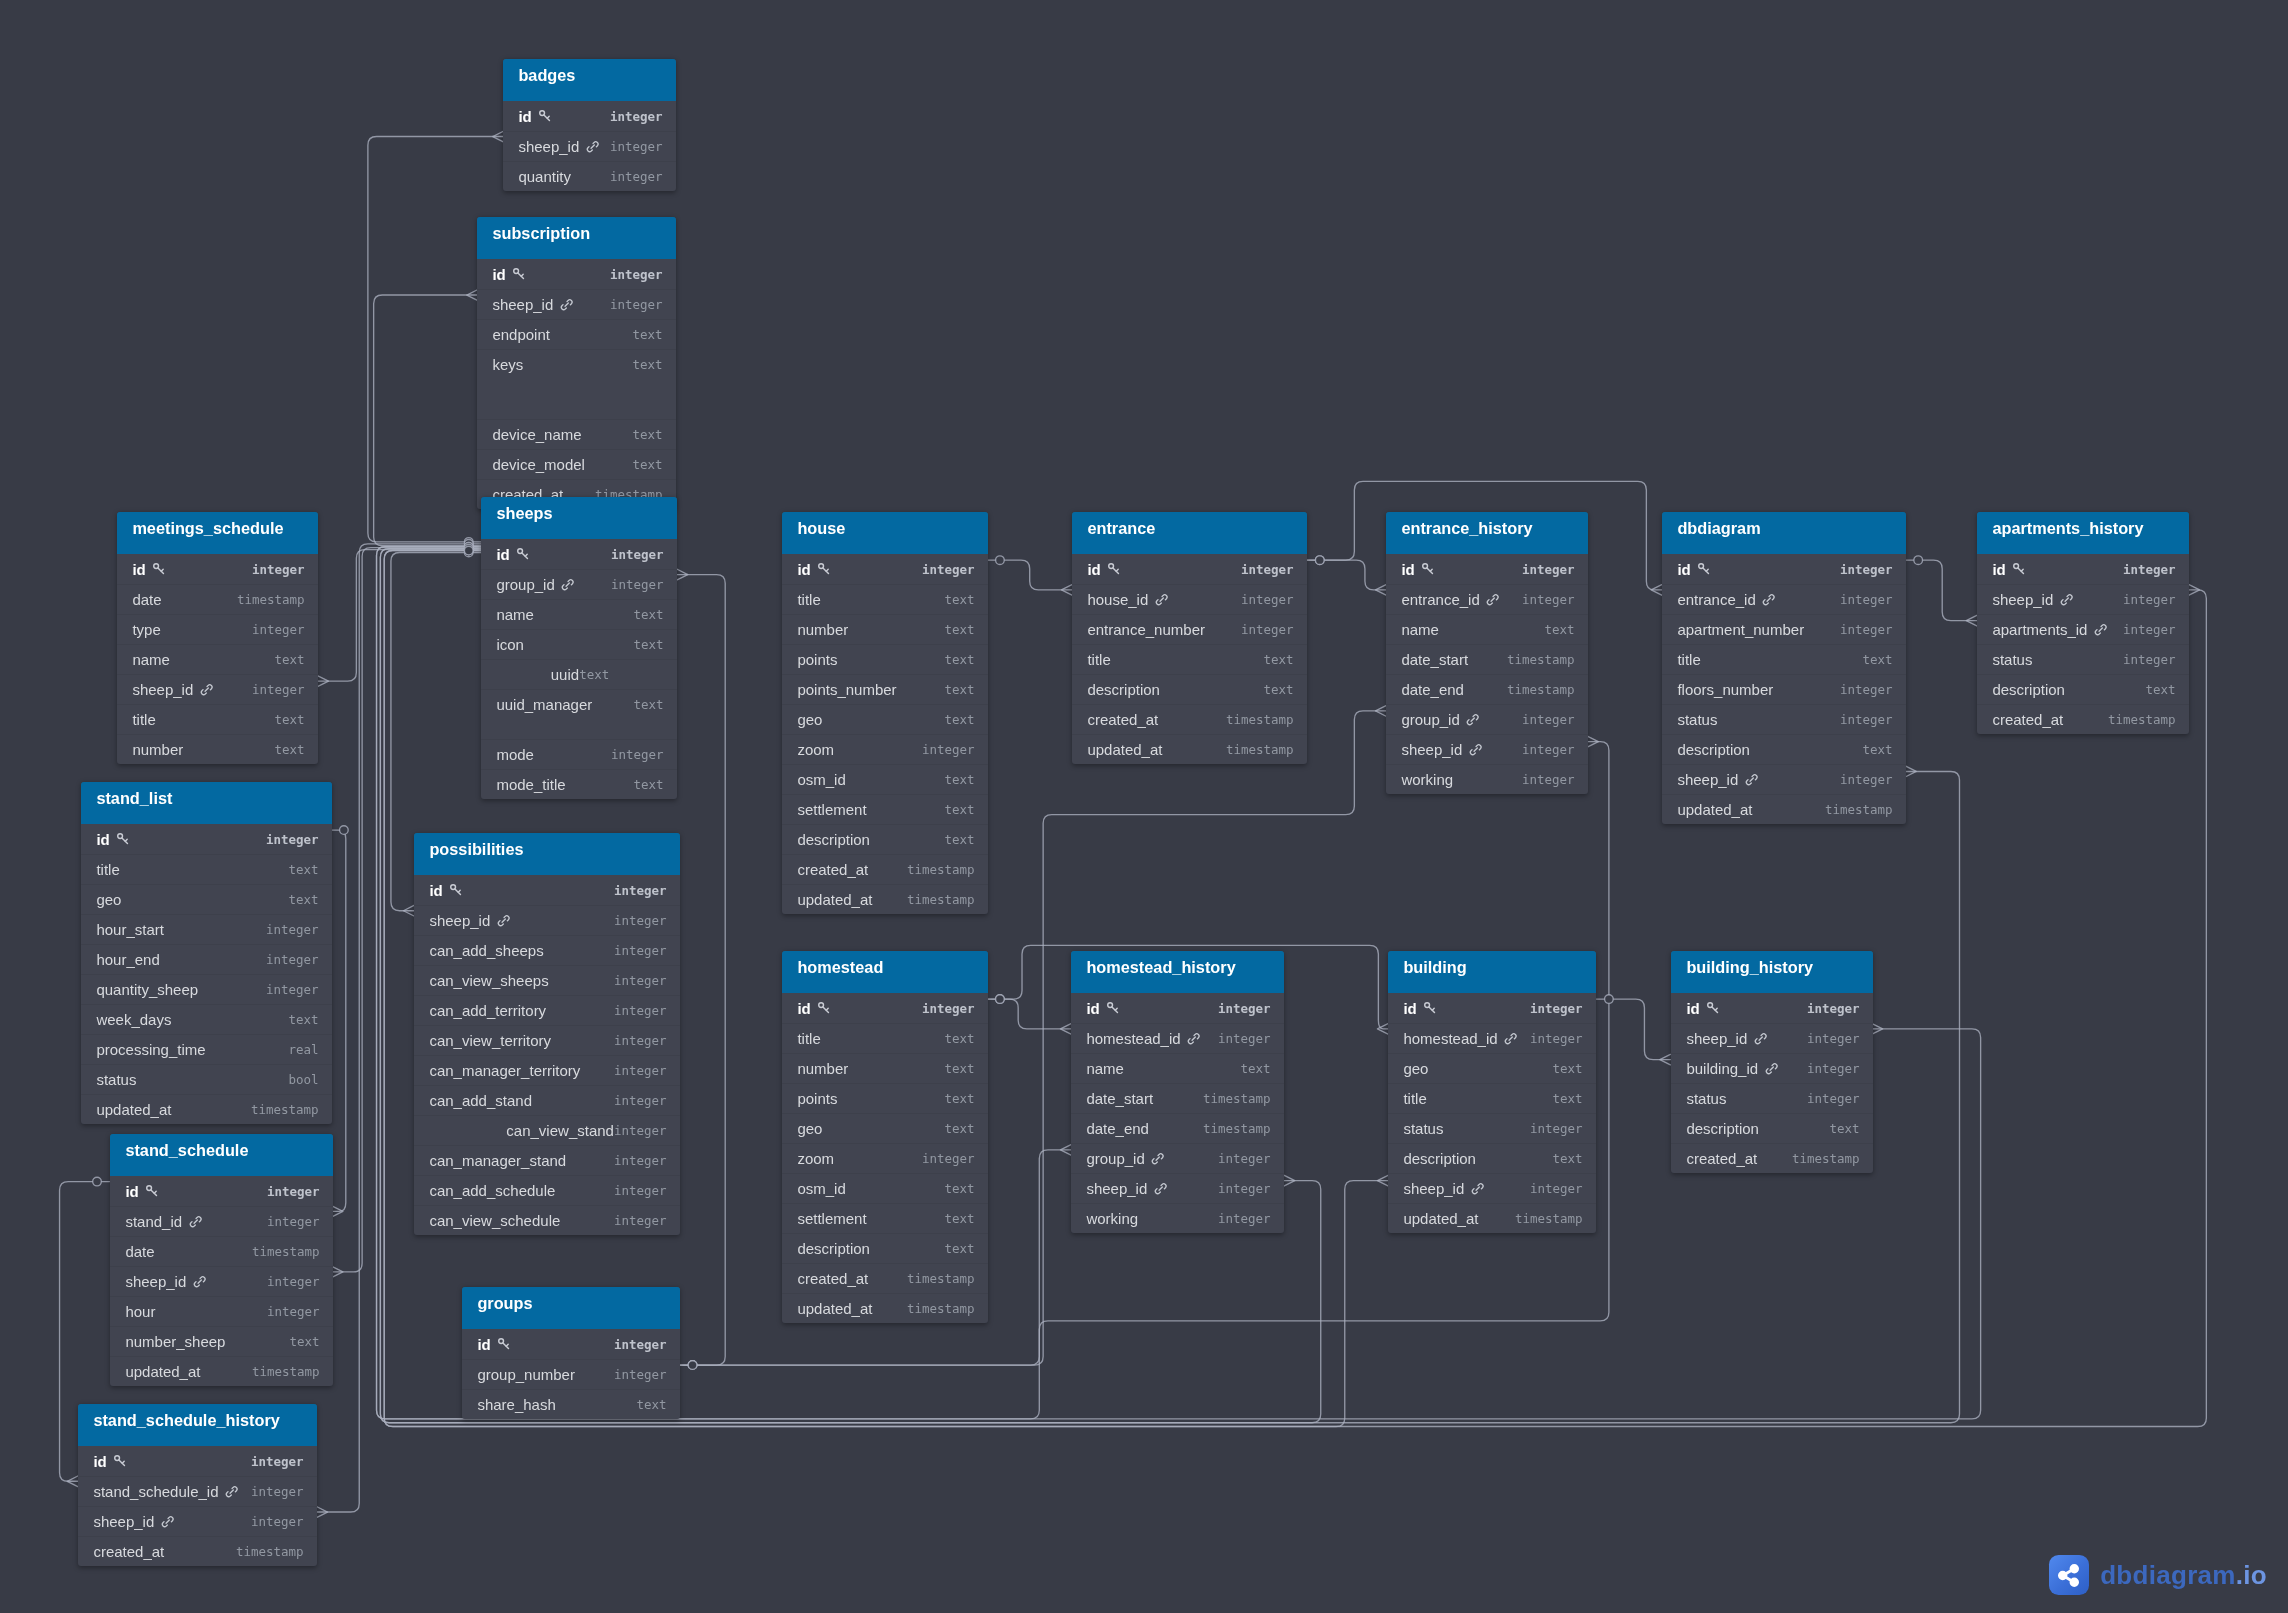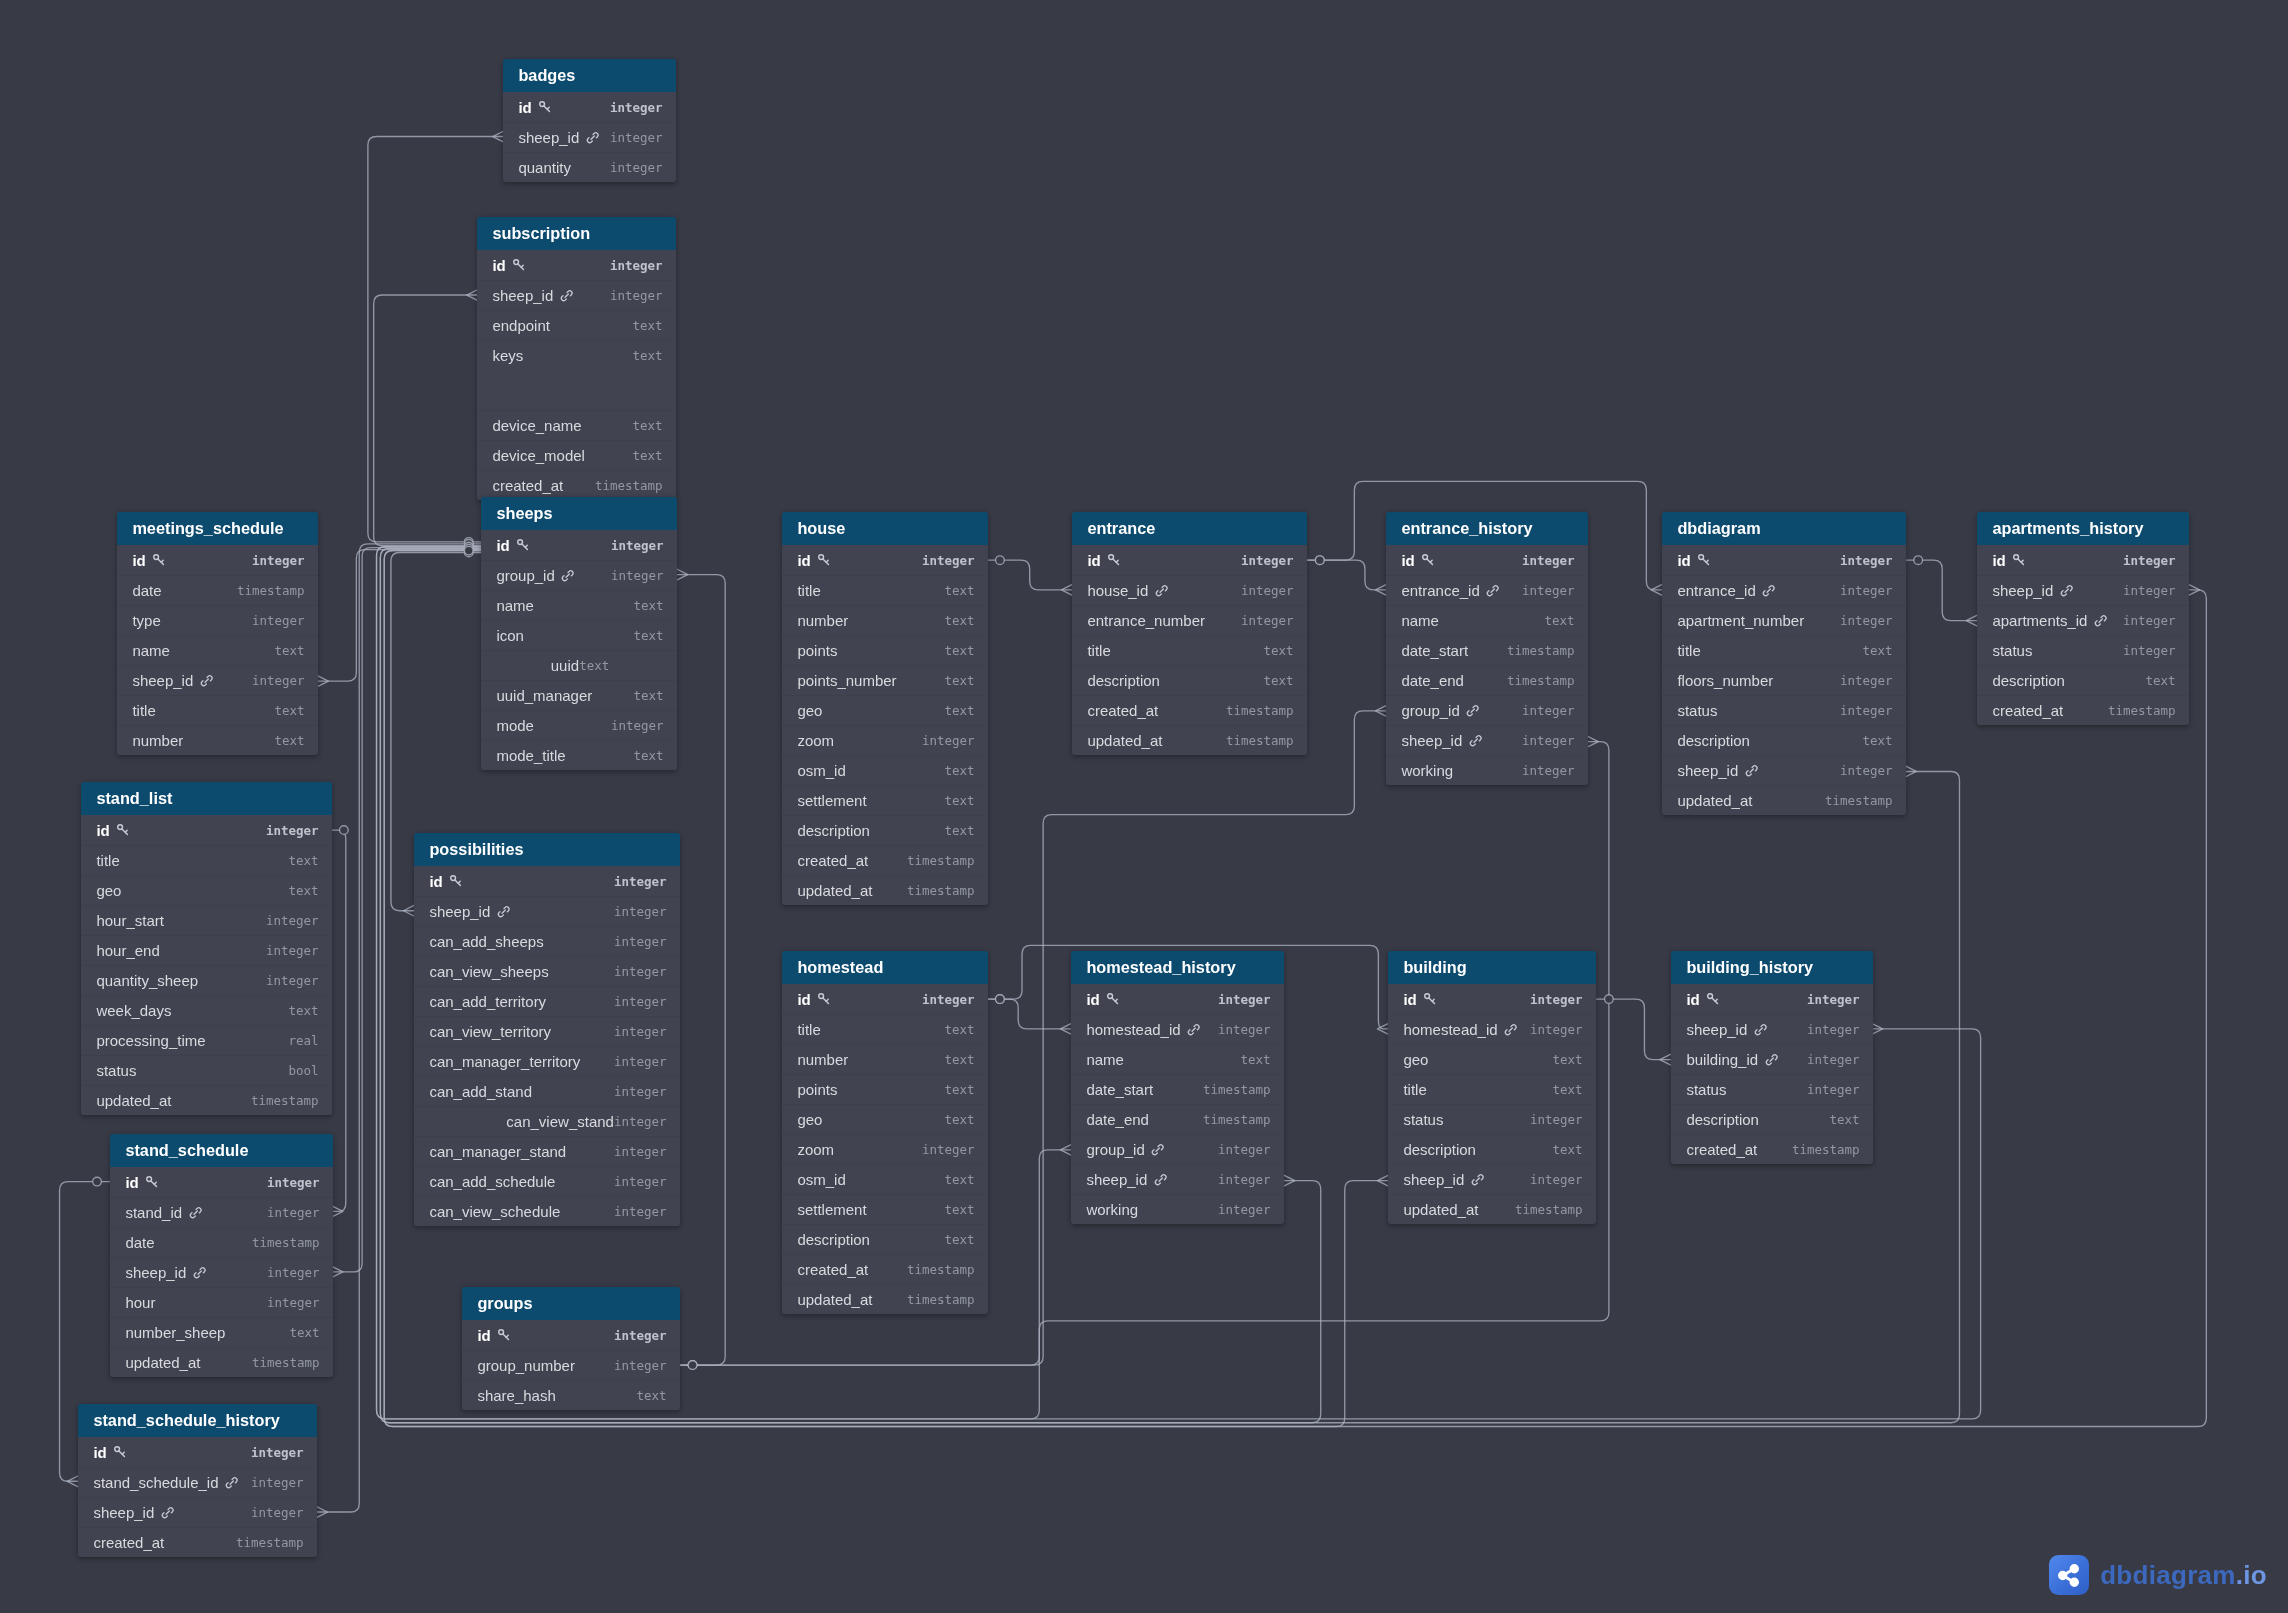--- a/index.html
+++ b/index.html
@@ -8,21 +8,21 @@
     background:#383b46;
     font-family:"Liberation Sans", sans-serif;
   }
   #connector-layer{position:absolute;left:0;top:0;width:2288px;height:1614px;}
   #tables-layer{position:absolute;left:0;top:0;width:2288px;height:1614px;}
   .tbl{
     position:absolute;background:#414450;border-radius:2.9px;
     box-shadow:0 1.9px 5.8px rgba(0,0,0,.35);
   }
   .tbl-header{
-    height:33px;line-height:33px;background:#0c4a6e;border-radius:2.9px 2.9px 0 0;
+    height:42px;line-height:33px;background:#0369a1;border-radius:2.9px 2.9px 0 0;
     color:#ffffff;font-weight:700;font-size:16.3px;padding:0 15.4px;
     white-space:nowrap;cursor:move;
   }
   .frow{
     height:30px;display:flex;justify-content:space-between;align-items:center;
     padding:0 13.4px 0 15.4px;box-sizing:border-box;
   }
   .frow + .frow{border-top:1px solid rgba(0,0,0,0.06);}
   .fname{
     color:#d8dade;font-size:15px;display:flex;align-items:center;gap:6.7px;white-space:nowrap;
@@ -316,21 +316,21 @@
         <span class="ftype">text</span>
       </div>
       <div class="frow" style="height: 30px; justify-content: center;">
         <span class="fname">uuid</span>
         <span class="ftype">text</span>
       </div>
       <div class="frow" style="height: 30px;">
         <span class="fname">uuid_manager</span>
         <span class="ftype">text</span>
       </div>
-      <div class="frow" style="height: 30px;">
+      <div class="frow" style="height: 30px; margin-top: 20px;">
         <span class="fname">mode</span>
         <span class="ftype">integer</span>
       </div>
       <div class="frow" style="height: 30px;">
         <span class="fname">mode_title</span>
         <span class="ftype">text</span>
       </div>
     </div>
     <div class="tbl" style="left: 81px; top: 782px; width: 251px;">
       <div class="tbl-header">stand_list</div>

